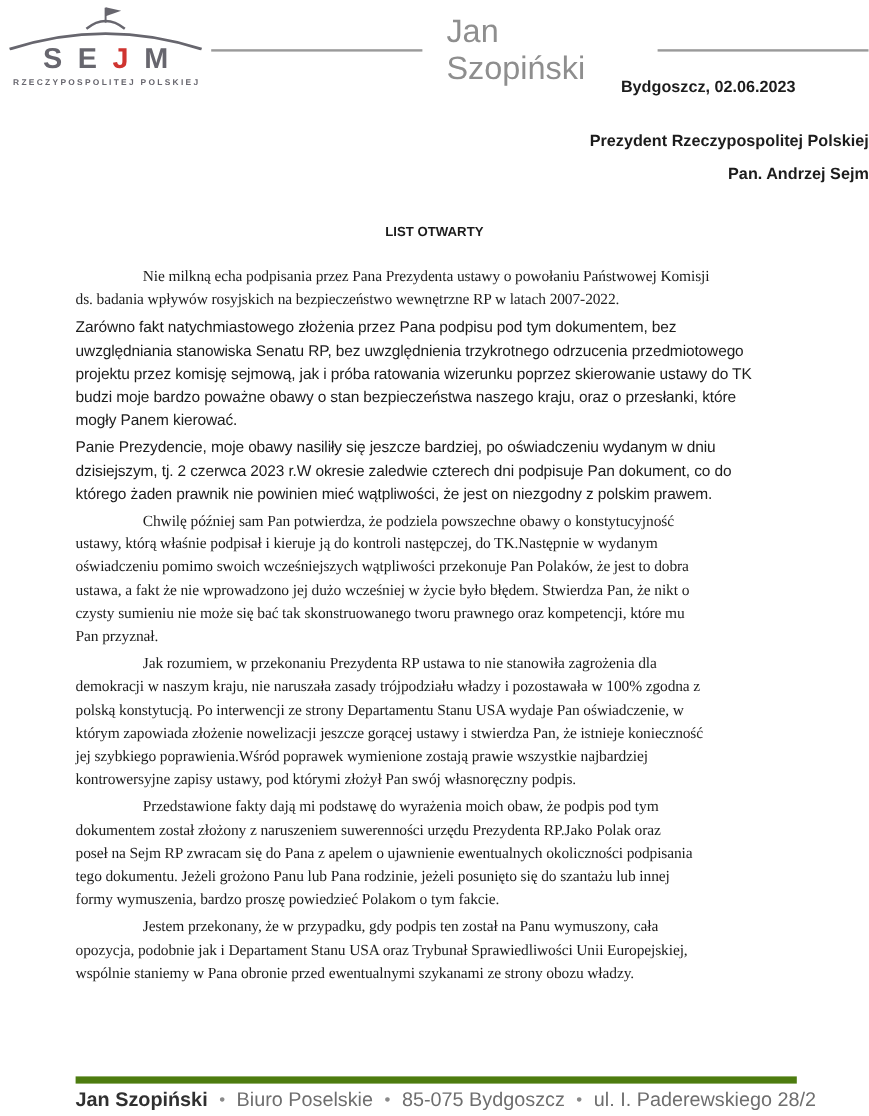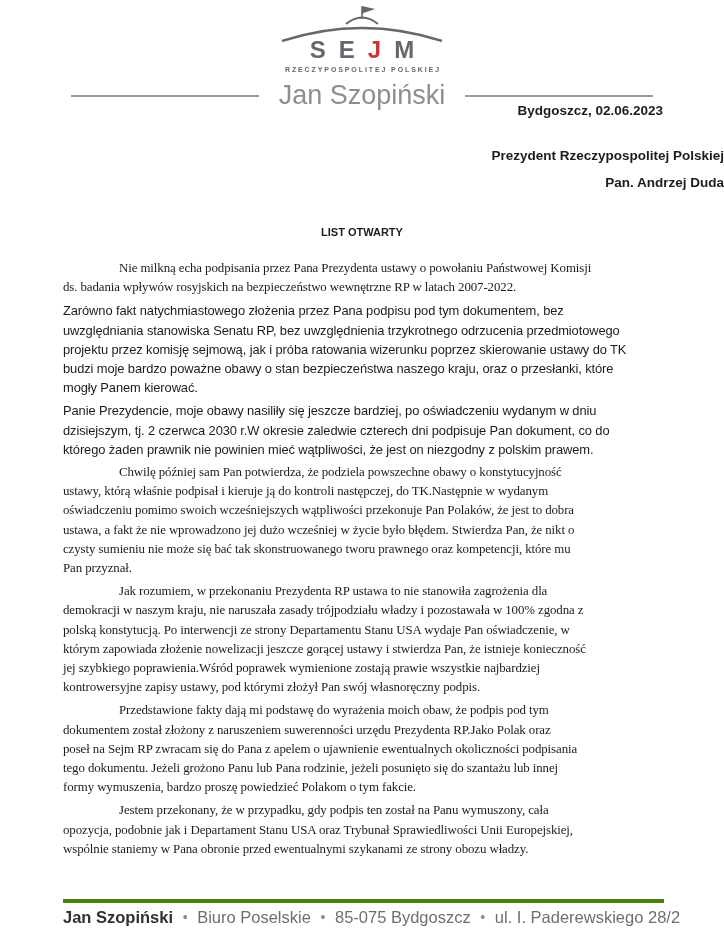--- a/index.html
+++ b/index.html
@@ -5,21 +5,21 @@
   html,body { margin:0; padding:0; background:#ffffff; }
   .page {
     position:relative;
     width:724px; height:930px;
     background:#ffffff;
     font-family:"Liberation Sans", sans-serif;
     color:#1c1c1c;
     overflow:hidden;
   }
   
-  .letterhead { display:flex; flex-direction:column; align-items:center; padding-top:4px;justify-content:space-between; }
+  .letterhead { display:flex; flex-direction:row; align-items:center; padding-top:4px;justify-content:space-between; }
   .logo { display:flex; flex-direction:column; align-items:center; }
   .logo svg { display:block; }
   .sejm-letters {
     margin-top:-6px;
     font-size:24px; font-weight:600;
     letter-spacing:13px; text-indent:13px;
     color:#67666e;
   }
   .sejm-letters .red { color:#cf3430; }
   .sejm-subtitle {
@@ -64,21 +64,21 @@
   .para { white-space:pre-line; margin:0 0 4px 0; }
   .para.indent { text-indent:56px;font-family:Liberation Serif, serif; }
   .closing {
     margin-top:10px;
     text-align:center;
     font-size:12.9px;
   }
   
   .footer {
     position:absolute; left:63px; right:60px; bottom:3px;
-    border-top:4px solid #4d7c0f;
+    border-top:6px solid #4d7c0f;
     padding-top:5px;
     font-size:16.5px;
     color:#6e6e6e;
     white-space:nowrap;
   }
   .footer .f-name { font-weight:bold; color:#303030; }
   .footer .f-sep { color:#8a8a8a; margin:0 5px; font-size:14px; vertical-align:1px; }
 </style>
 </head>
 <body>
@@ -105,36 +105,36 @@
       <div class="rule"></div>
       <div>Jan Szopiński</div>
       <div class="rule"></div>
     </div>
   </div>
 
   <div class="date-line">Bydgoszcz, 02.06.2023</div>
 
   <div class="recipient">
     <div>Prezydent Rzeczypospolitej Polskiej</div>
-    <div class="line2">Pan. Andrzej Duda</div>
+    <div class="line2">Pan. Andrzej Sejm</div>
   </div>
 
   <div class="title">LIST OTWARTY</div>
 
   <main class="letter-body">
 
   <div class="para indent">Nie milkną echa podpisania przez Pana Prezydenta ustawy o powołaniu Państwowej Komisji
 ds. badania wpływów rosyjskich na bezpieczeństwo wewnętrzne RP w latach 2007-2022.</div>
       <div class="para">Zarówno fakt natychmiastowego złożenia przez Pana podpisu pod tym dokumentem, bez
 uwzględniania stanowiska Senatu RP, bez uwzględnienia trzykrotnego odrzucenia przedmiotowego
 projektu przez komisję sejmową, jak i próba ratowania wizerunku poprzez skierowanie ustawy do TK
 budzi moje bardzo poważne obawy o stan bezpieczeństwa naszego kraju, oraz o przesłanki, które
 mogły Panem kierować.</div>
       <div class="para">Panie Prezydencie, moje obawy nasiliły się jeszcze bardziej, po oświadczeniu wydanym w  dniu
-dzisiejszym, tj. 2 czerwca 2030 r.W okresie zaledwie czterech dni podpisuje Pan dokument, co do
+dzisiejszym, tj. 2 czerwca 2023 r.W okresie zaledwie czterech dni podpisuje Pan dokument, co do
 którego żaden prawnik nie powinien mieć wątpliwości, że jest on niezgodny z polskim prawem.</div>
       <div class="para indent">Chwilę później sam Pan potwierdza, że podziela powszechne obawy o konstytucyjność
 ustawy, którą właśnie podpisał i kieruje ją do kontroli następczej, do TK.Następnie w wydanym
 oświadczeniu  pomimo swoich wcześniejszych wątpliwości przekonuje Pan Polaków, że jest to dobra
 ustawa, a fakt że nie wprowadzono jej dużo wcześniej w życie było błędem. Stwierdza Pan, że nikt o
 czysty sumieniu nie może się bać tak skonstruowanego tworu prawnego oraz kompetencji, które mu
 Pan przyznał.</div>
       <div class="para indent">Jak rozumiem, w przekonaniu Prezydenta RP ustawa to nie stanowiła zagrożenia dla
 demokracji w naszym kraju, nie naruszała zasady trójpodziału władzy i pozostawała w 100% zgodna z
 polską konstytucją. Po interwencji ze strony Departamentu Stanu USA wydaje Pan oświadczenie, w

